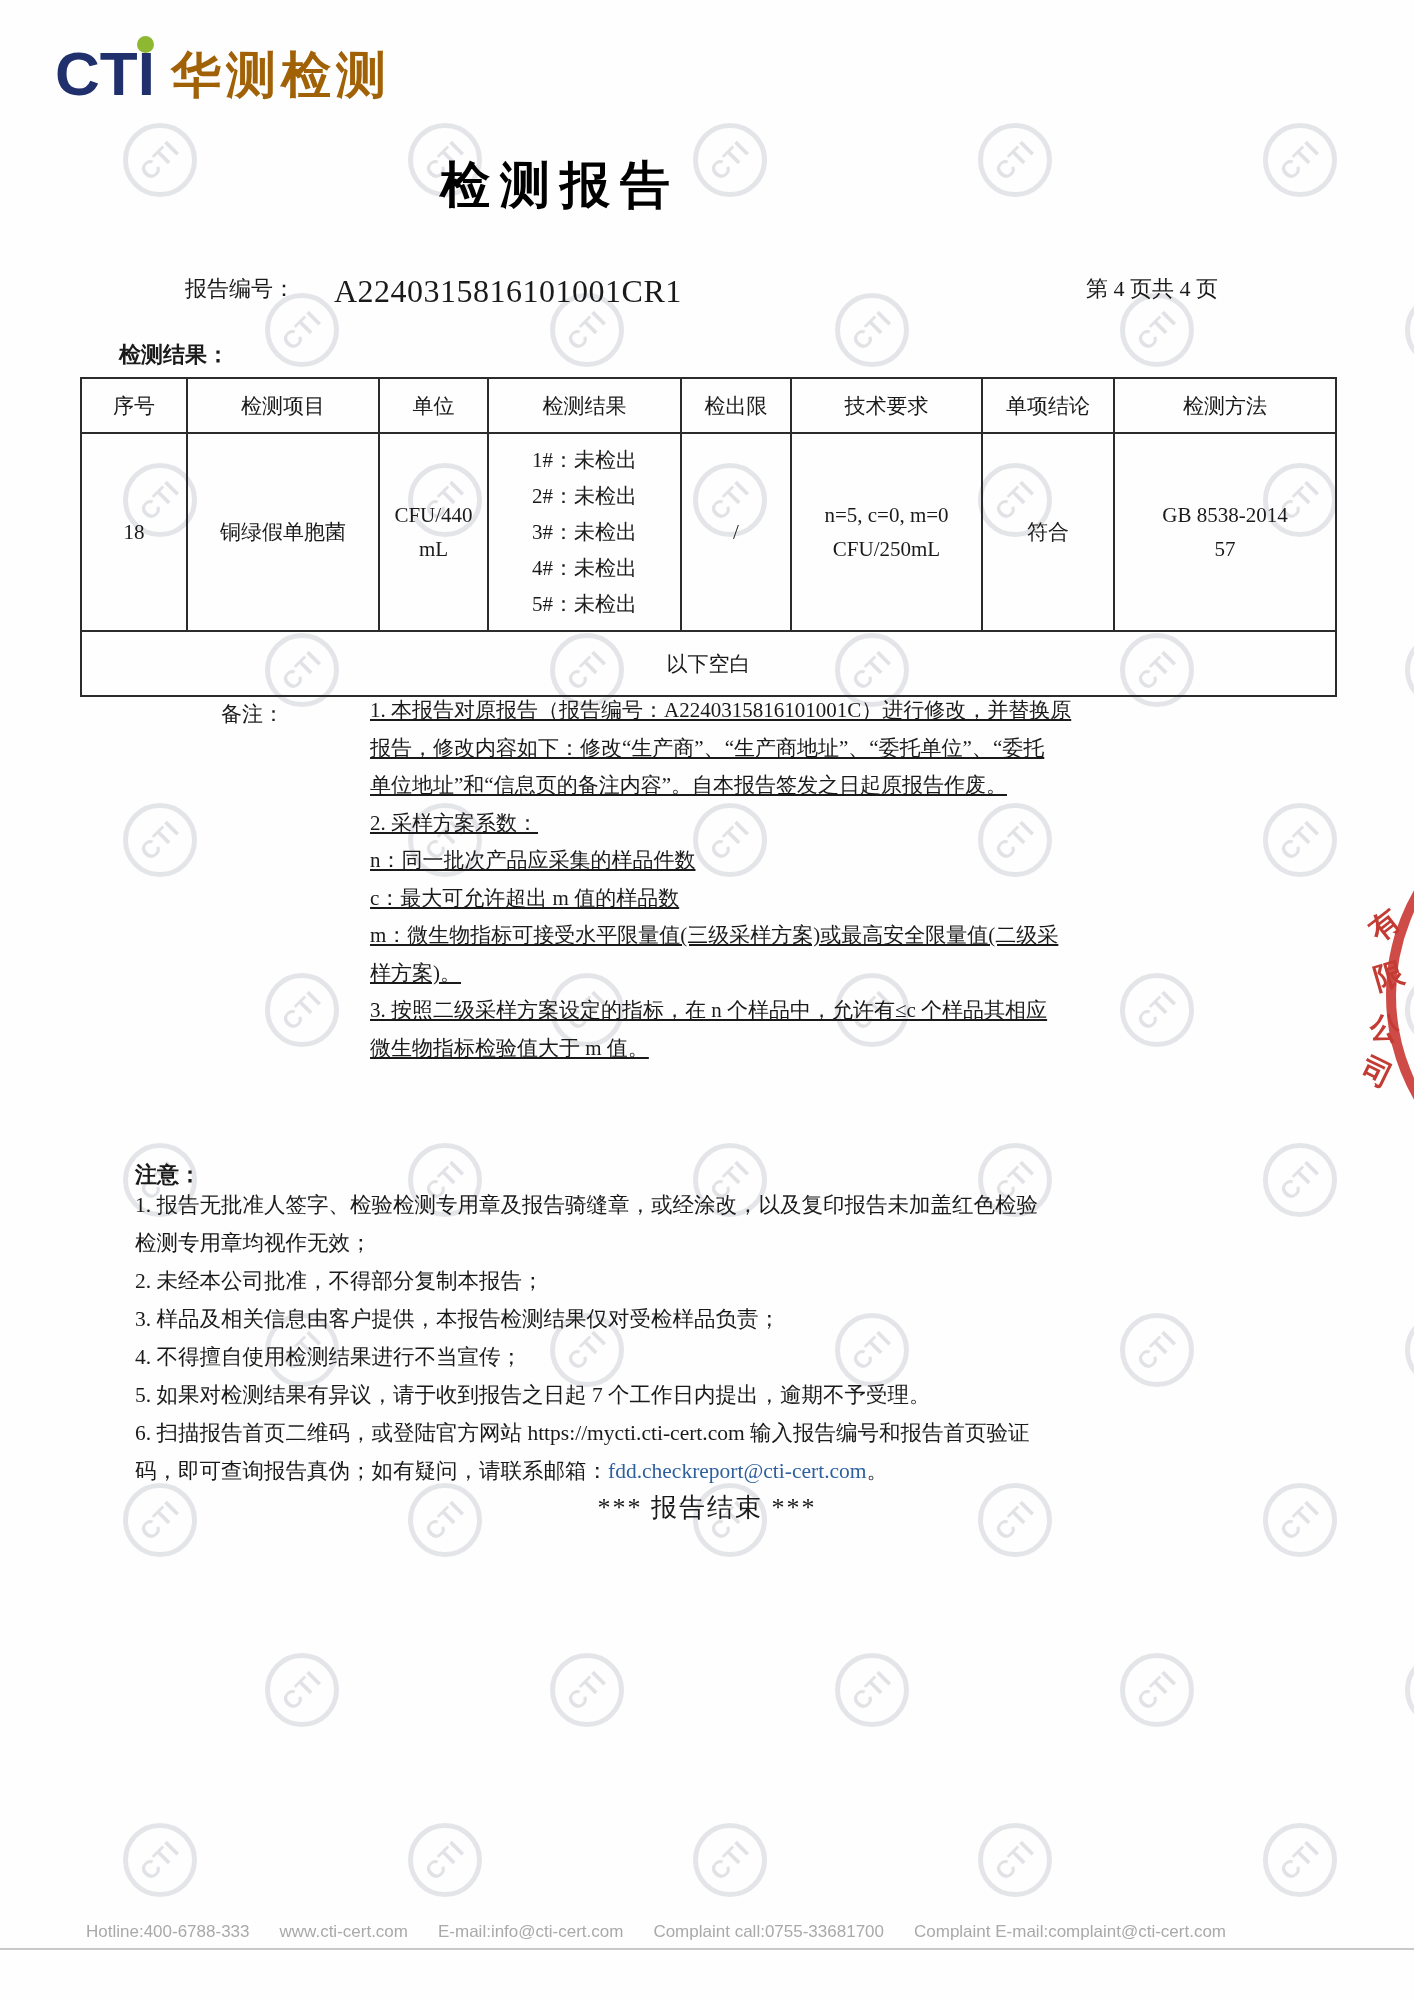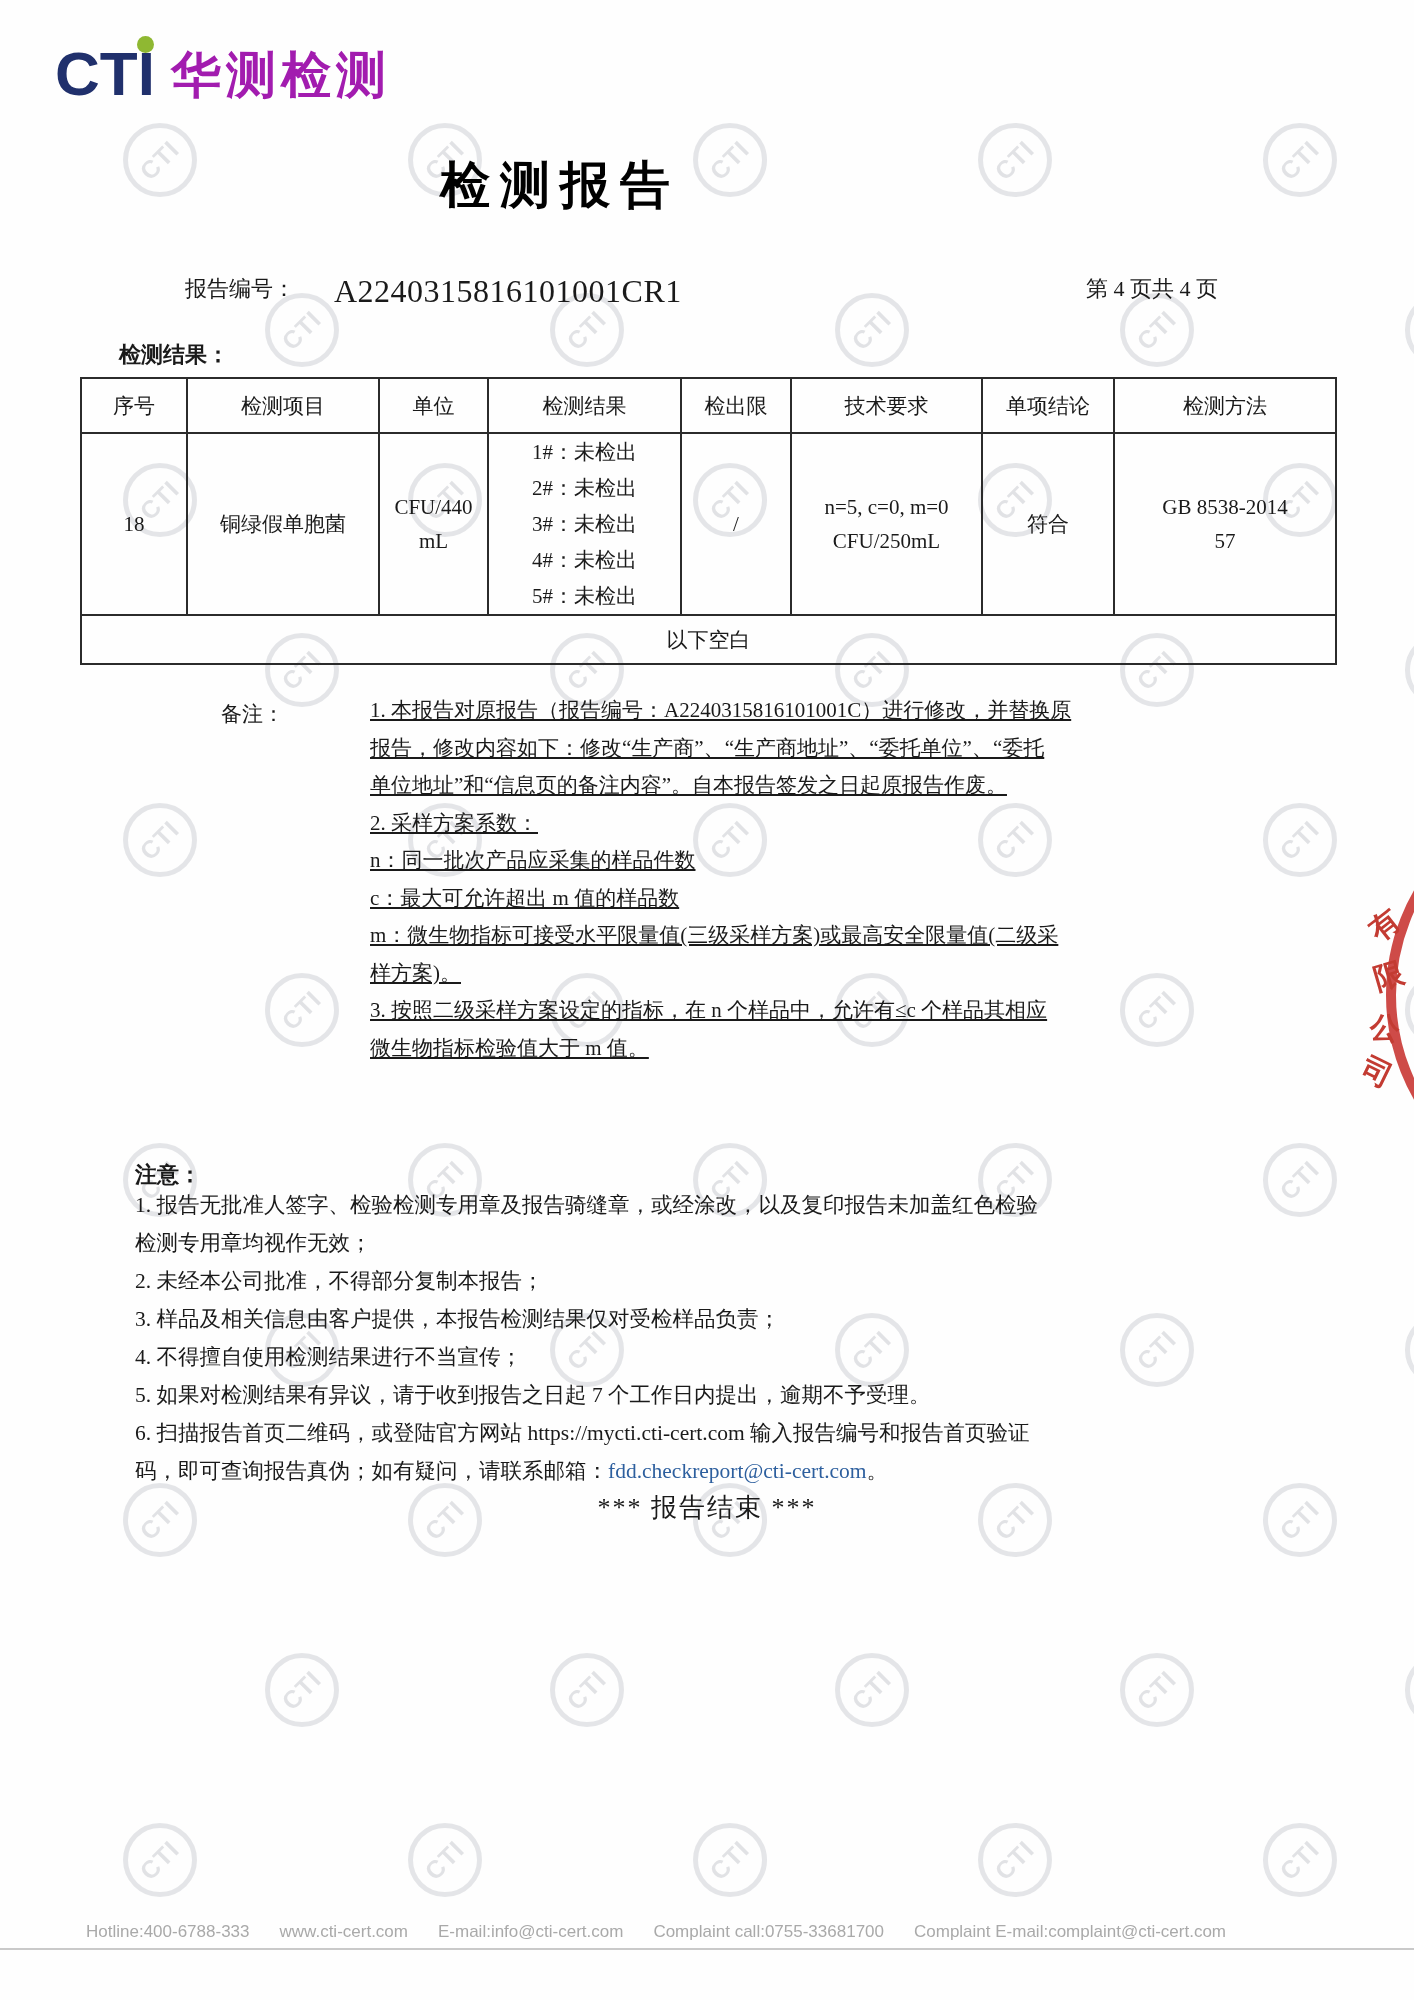--- a/index.html
+++ b/index.html
@@ -12,36 +12,36 @@
       opacity:.5;display:flex;align-items:center;justify-content:center;box-sizing:border-box;}
   .wm-txt{font-family:"Liberation Sans",sans-serif;font-weight:bold;font-size:25px;
       color:#c6c8cd;transform:rotate(-45deg);letter-spacing:1px;}
 
   
   .logo{position:absolute;left:55px;top:38px;display:flex;align-items:flex-start;}
   .logo-cti{font-family:"Liberation Sans",sans-serif;font-weight:800;font-size:62px;
       line-height:72px;color:#20306c;position:relative;}
   .logo-dot{position:absolute;left:82px;top:-2px;width:17px;height:17px;border-radius:50%;background:#8fb832;}
   .logo-cn{font-family:"Liberation Sans",sans-serif;font-weight:900;font-size:50px;
-      line-height:74px;color:#a21caf;margin-left:16px;letter-spacing:5px;}
+      line-height:74px;color:#a16207;margin-left:16px;letter-spacing:5px;}
 
   .title{position:absolute;left:0;top:152px;width:1120px;text-align:center;
       font-family:"Liberation Sans",sans-serif;font-weight:bold;font-size:50px;
       letter-spacing:10px;color:#000;}
 
   .report-label{position:absolute;left:185px;top:274px;font-size:22px;}
   .report-no{position:absolute;left:334px;top:273px;font-size:32px;letter-spacing:.5px;}
   .page-info{position:absolute;left:1086px;top:274px;font-size:22px;}
   .results-label{position:absolute;left:119px;top:340px;font-size:22px;font-weight:bold;}
 
   
   .report-table{position:absolute;left:80px;top:377px;width:1255px;border-collapse:collapse;
       table-layout:fixed;font-size:21px;}
   .report-table th,.report-table td{border:2px solid #2b2b2b;font-weight:normal;
-      text-align:center;vertical-align:middle;padding:0;margin-left:12px;}
+      text-align:center;vertical-align:middle;padding:8px;margin-left:12px;}
   .hdr-row{height:55px;}
   .data-row{height:182px;}
   .res-line{line-height:36px;}
   .cell-line{line-height:34px;}
   .blank-cell{height:47px;}
 
   
   .remarks-label{position:absolute;left:221px;top:700px;font-size:21px;}
   .remarks-block{position:absolute;left:370px;top:692px;font-size:21px;}
   .remarks-block .text-line{line-height:37.5px;height:37.5px;white-space:nowrap;text-decoration:underline;}

